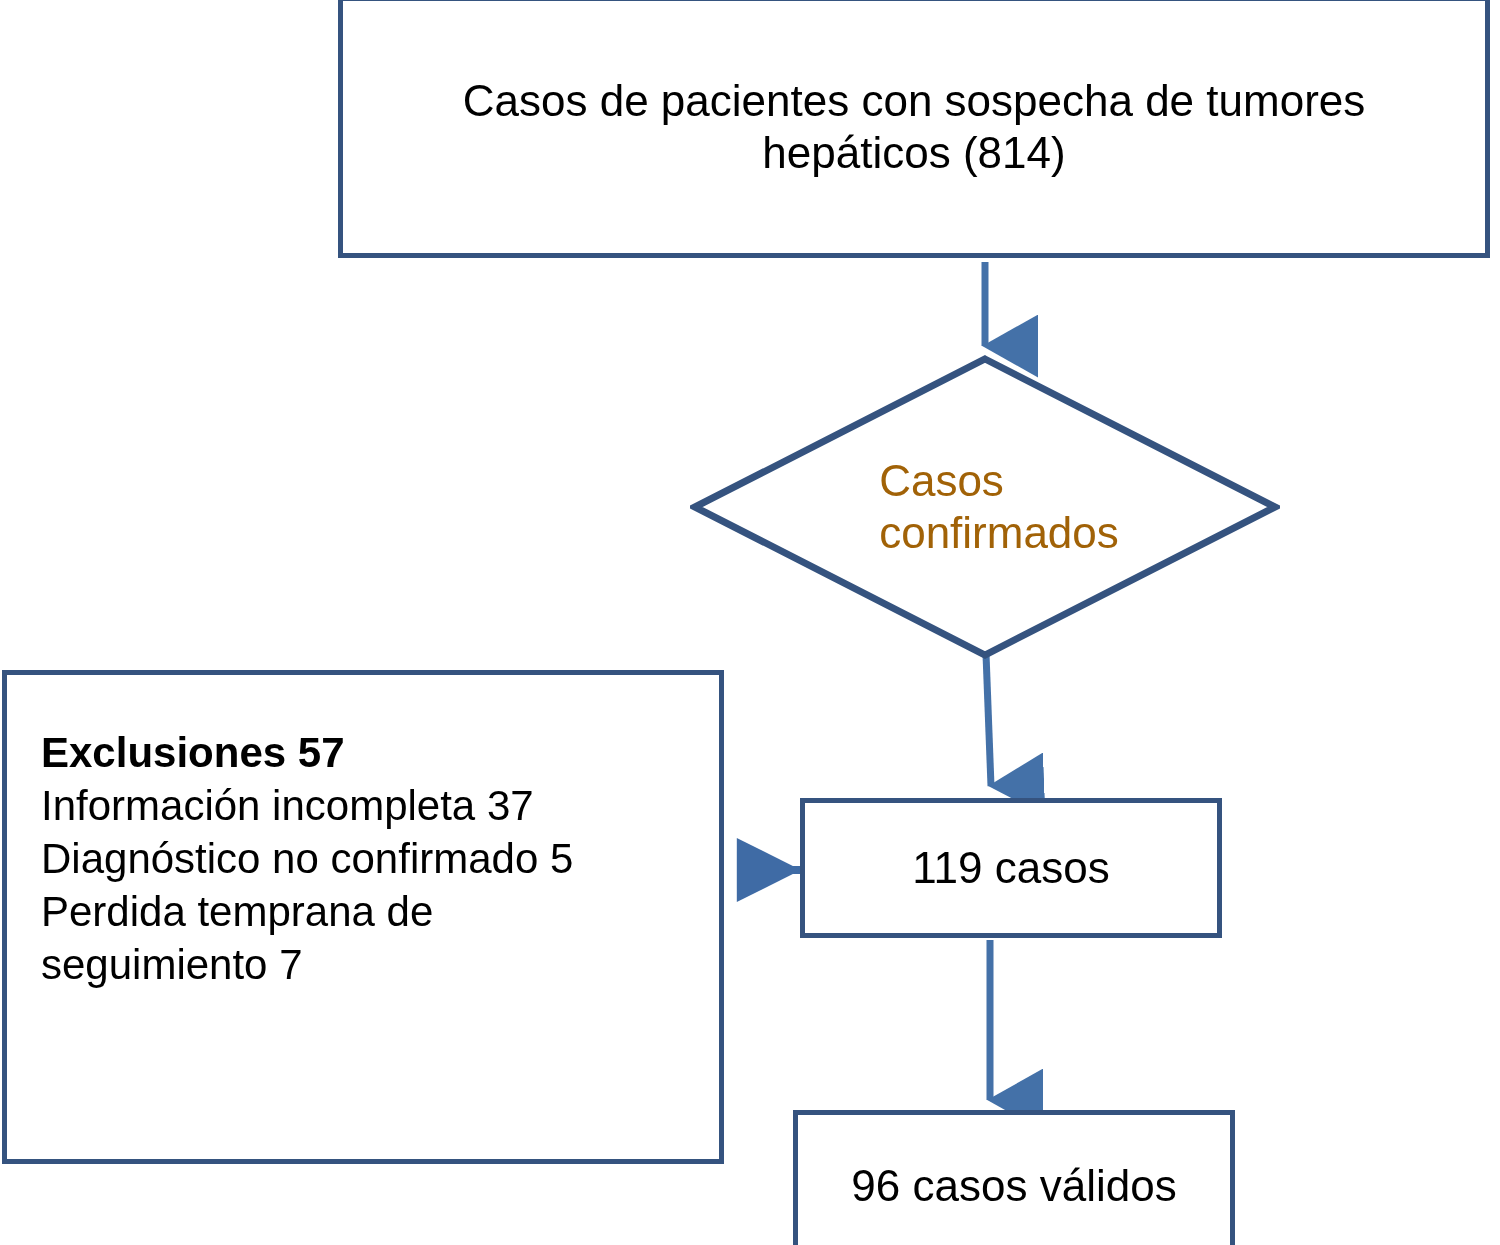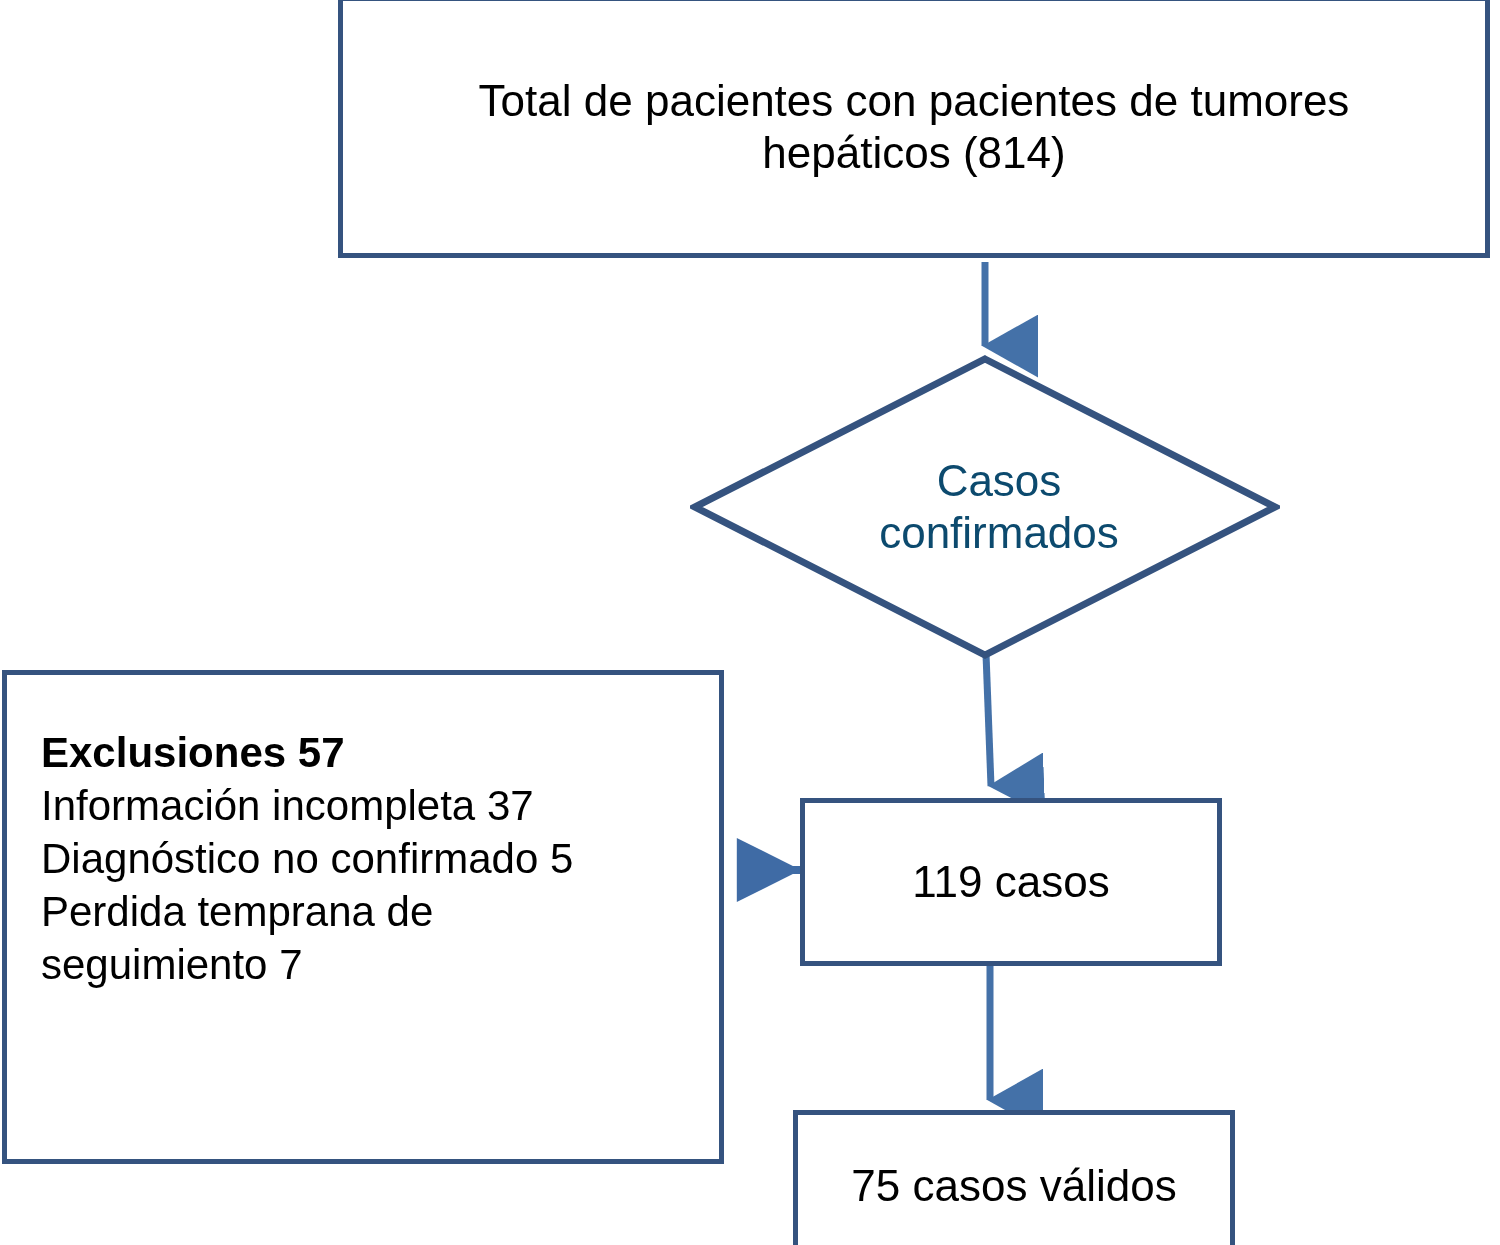--- a/index.html
+++ b/index.html
@@ -55,22 +55,21 @@
     width: 100%;
     height: 100%;
     display: flex;
     align-items: center;
     justify-content: center;
     pointer-events: none;
   }
   #diamond-label .txt {
     font-size: 44px;
     line-height: 1.18;
-    color: #0c4a6e;
-    text-align: center;
+    color: #a16207;
     transform: translateX(14px);
   }
 
   
   #box-exclusions {
     left: 2px;
     top: 646px;
     width: 722px;
     height: 494px;
     display: block;
@@ -84,21 +83,21 @@
     font-weight: bold;
     display: block;
   }
   #box-exclusions .ln { display: block; }
 
   
   #box-cases {
     left: 800px;
     top: 798px;
     width: 422px;
-    height: 168px;
+    height: 140px;
     font-size: 44px;
   }
 
   
   #box-valid {
     left: 793px;
     top: 1110px;
     width: 442px;
     height: 152px;
     font-size: 44px;
@@ -133,21 +132,21 @@
 
     <line x1="986" y1="654" x2="991" y2="786" stroke="#4471a8" stroke-width="7" marker-end="url(#arrow-down)"></line>
 
     <line x1="800" y1="870" x2="740" y2="870" stroke="#3f6ba5" stroke-width="8" marker-end="url(#arrow-left)"></line>
 
     <line x1="990" y1="940" x2="990" y2="1100" stroke="#4471a8" stroke-width="7" marker-end="url(#arrow-down)"></line>
   </svg>
 
   <div class="node" id="box-total">
     <div class="txt">
-      <span>Total de pacientes con pacientes de tumores</span>
+      <span>Casos de pacientes con sospecha de tumores</span>
       <span>hepáticos (814)</span>
     </div>
   </div>
 
   <div id="diamond-wrap">
     <svg viewBox="0 0 590 306" preserveAspectRatio="none">
       <polygon points="295,5 585,153 295,301 5,153" fill="#ffffff" stroke="#35537f" stroke-width="7"></polygon>
     </svg>
     <div id="diamond-label">
       <div class="txt">
@@ -163,16 +162,16 @@
     <span class="ln">Diagnóstico no confirmado 5</span>
     <span class="ln">Perdida temprana de</span>
     <span class="ln">seguimiento 7</span>
   </div>
 
   <div class="node" id="box-cases">
     <span>119 casos</span>
   </div>
 
   <div class="node" id="box-valid">
-    <span>75 casos válidos</span>
+    <span>96 casos válidos</span>
   </div>
 
 </div>
 
 </body></html>

